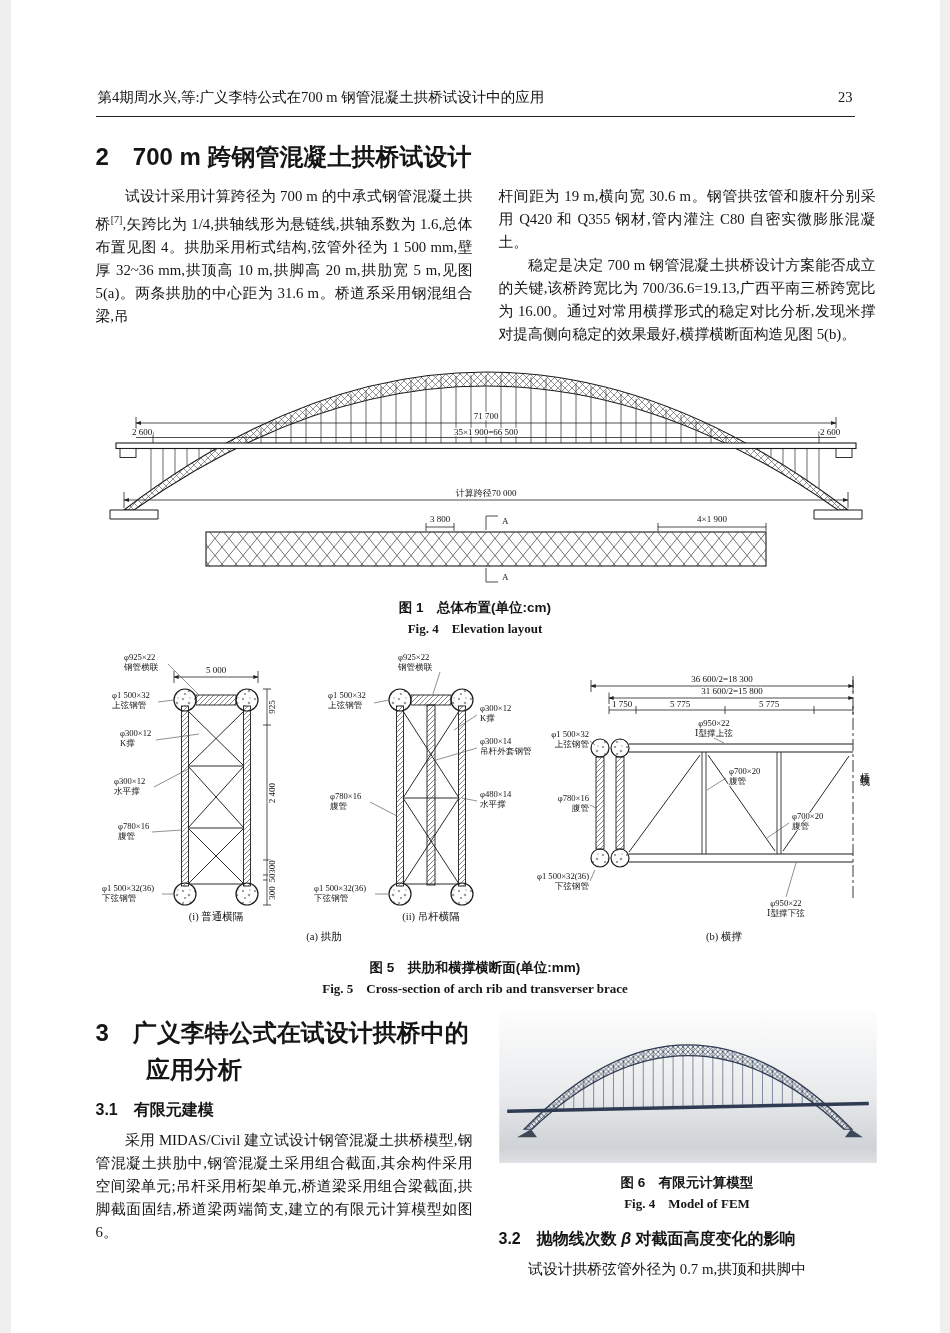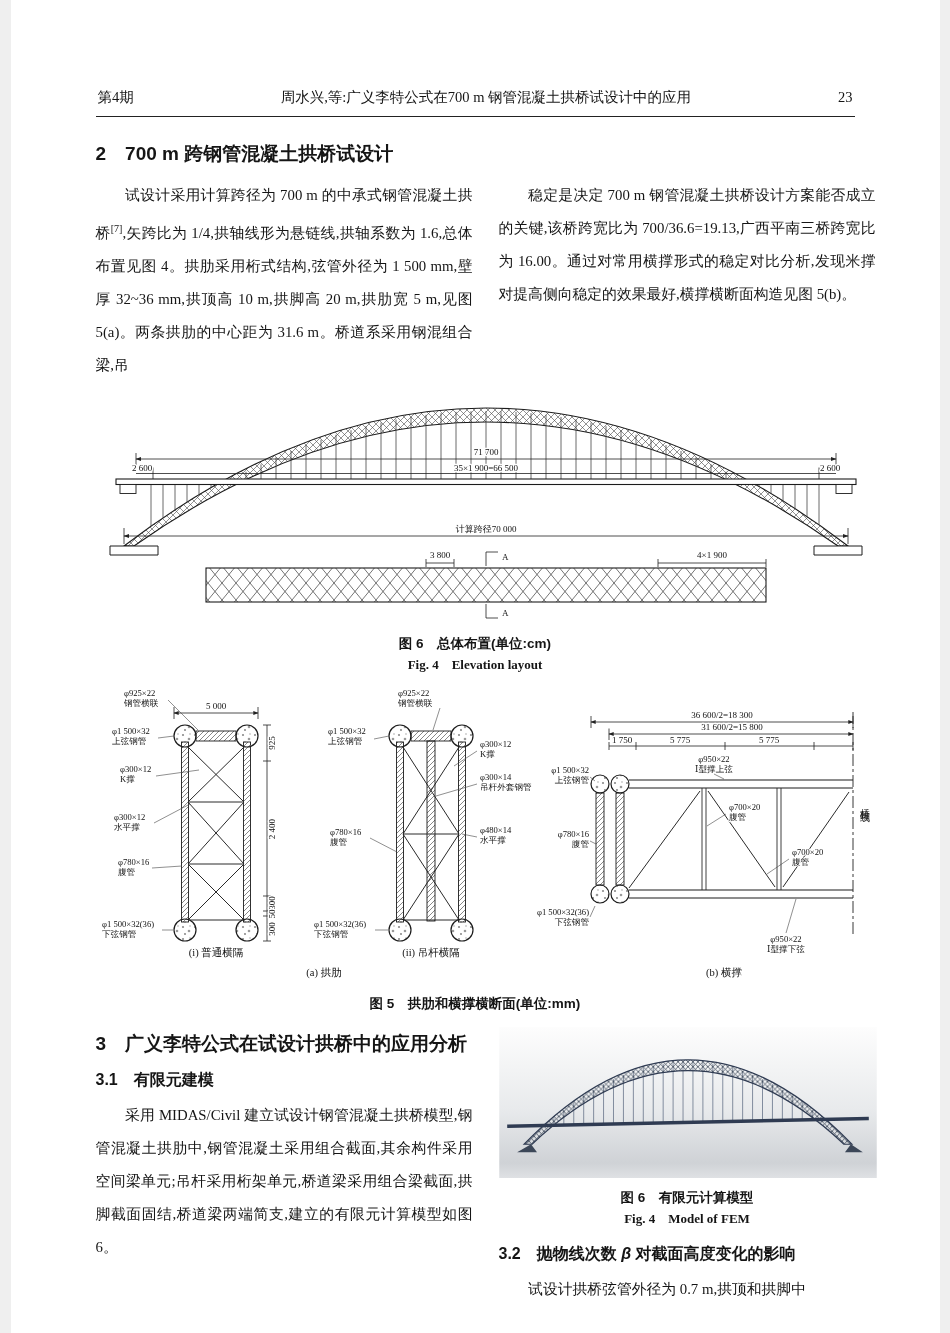--- a/index.html
+++ b/index.html
@@ -7,29 +7,29 @@
   .page {
     width:929px; height:1333px; margin:0 auto; background:#ffffff;
     padding:88px 85px 0; position:relative; overflow:hidden;
     font-family:"Liberation Serif","DejaVu Serif",serif; color:#151515;
   }
   svg { font-family:"Liberation Serif","DejaVu Serif",serif; }
   .hd { font-family:"Liberation Sans","DejaVu Sans",sans-serif; }
 
   .pg-header { display:flex; justify-content:space-between; align-items:baseline;
     font-size:14.5px; padding:0 2px 9px; border-bottom:1.5px solid #222; }
-  .pg-header .mid { flex:1; text-align:center; }
-
-  h2.sec { font-size:19px; font-weight:bold; margin:24px 0 12px; }
+  .pg-header .mid { flex:1; }
+
+  h2.sec { font-size:24px; font-weight:bold; margin:24px 0 12px; }
   h2.sec3 { padding-left:2.1em; text-indent:-2.1em; line-height:1.55; margin:2px 0 6px; }
   h3.sub { font-size:16px; font-weight:bold; margin:12px 0 8px; }
 
   .cols { display:flex; gap:26px; }
   .col { flex:0 0 377px; width:377px; }
-  p.body { font-size:14.8px; line-height:33px; text-align:justify; }
+  p.body { font-size:14.8px; line-height:23px; text-align:justify; }
   p.indent { text-indent:2em; }
   sup { font-size:10px; }
 
   .figwrap { position:relative; width:780px; margin:14px auto 0; }
   .cap-zh { text-align:center; font-weight:bold; font-size:13.5px; margin-top:7px;
     font-family:"Liberation Sans","DejaVu Sans",sans-serif; }
   .cap-en { text-align:center; font-weight:bold; font-size:13px; margin-top:3px; }
 
   .dml { stroke:#222; stroke-width:0.8; fill:none; }
   .dimtext { font-size:9px; fill:#111; paint-order:stroke; stroke:#fff; stroke-width:2.5px; stroke-linejoin:round; }
@@ -59,20 +59,21 @@
     <span>23</span>
   </div>
 
   <h2 class="sec hd">2　700 m 跨钢管混凝土拱桥试设计</h2>
 
   <div class="cols">
     <div class="col">
       <p class="body indent"><span>试设计采用计算跨径为 700 m 的中承式钢管混凝土拱桥</span><sup>[7]</sup><span>,矢跨比为 1/4,拱轴线形为悬链线,拱轴系数为 1.6,总体布置见图 4。拱肋采用桁式结构,弦管外径为 1 500 mm,壁厚 32~36 mm,拱顶高 10 m,拱脚高 20 m,拱肋宽 5 m,见图 5(a)。两条拱肋的中心距为 31.6 m。桥道系采用钢混组合梁,吊</span></p>
     </div>
     <div class="col">
+      <p class="body">杆间距为 19 m,横向宽 30.6 m。钢管拱弦管和腹杆分别采用 Q420 和 Q355 钢材,管内灌注 C80 自密实微膨胀混凝土。</p>
       <p class="body indent">稳定是决定 700 m 钢管混凝土拱桥设计方案能否成立的关键,该桥跨宽比为 700/36.6=19.13,广西平南三桥跨宽比为 16.00。通过对常用横撑形式的稳定对比分析,发现米撑对提高侧向稳定的效果最好,横撑横断面构造见图 5(b)。</p>
     </div>
   </div>
 
   <div class="figwrap">
     <svg id="fig4-svg" viewBox="0 0 780 228" width="780" height="228">
       <defs>
         <pattern id="xh4" width="7" height="7" patternUnits="userSpaceOnUse">
             <path d="M0 7 L7 0 M0 0 L7 7" stroke="#4a4a4a" stroke-width="0.6"></path>
           </pattern>
@@ -120,21 +121,21 @@
           <line x1="670" y1="163" x2="670" y2="171" class="dml"></line>
         <line x1="562" y1="167" x2="670" y2="167" class="dml"></line>
         <text x="616" y="161.5" class="dimtext" text-anchor="middle">4×1 900</text>
         <path d="M390 156 L390 170 M390 156 L402 156" class="dml"></path>
         <text x="406" y="164" class="dimtext">A</text>
         <path d="M390 208 L390 222 M390 222 L402 222" class="dml"></path>
         <text x="406" y="220" class="dimtext">A</text>
       </g>
     </svg>
   </div>
-  <div class="cap-zh">图 6　总体布置(单位:cm)</div>
+  <div class="cap-zh">图 1　总体布置(单位:cm)</div>
   <div class="cap-en">Fig. 4　Elevation layout</div>
 
   <div class="figwrap" style="margin-top:10px;">
     <svg viewBox="0 0 780 300" width="780" height="300">
       <defs>
         <pattern id="h5" width="5" height="5" patternUnits="userSpaceOnUse">
             <path d="M0 5 L5 0" stroke="#555" stroke-width="0.7"></path>
           </pattern>
         <pattern id="spk" width="12" height="12" patternUnits="userSpaceOnUse">
             <circle cx="3" cy="3" r="1.1" fill="#8a8a8a"></circle>
@@ -266,20 +267,21 @@
         <text x="696" y="181" class="lbl">腹管</text>
         <line x1="690" y1="249" x2="700" y2="215" class="ld"></line>
         <text x="690" y="258" class="lbl" text-anchor="middle">φ950×22</text>
         <text x="690" y="268" class="lbl" text-anchor="middle">Ⅰ型撑下弦</text>
         <text x="628" y="292" class="sublbl" text-anchor="middle">(b) 横撑</text>
       </g>
     </svg>
     <span class="vtext">桥轴线</span>
   </div>
   <div class="cap-zh">图 5　拱肋和横撑横断面(单位:mm)</div>
+  <div class="cap-en">Fig. 5　Cross-section of arch rib and transverser brace</div>
 
   <div class="cols" style="margin-top:14px;">
     <div class="col">
       <h2 class="sec sec3 hd">3　广义李特公式在试设计拱桥中的应用分析</h2>
       <h3 class="sub hd">3.1　有限元建模</h3>
       <p class="body indent">采用 MIDAS/Civil 建立试设计钢管混凝土拱桥模型,钢管混凝土拱肋中,钢管混凝土采用组合截面,其余构件采用空间梁单元;吊杆采用桁架单元,桥道梁采用组合梁截面,拱脚截面固结,桥道梁两端简支,建立的有限元计算模型如图 6。</p>
     </div>
     <div class="col">
       <div class="fig6box">
         <svg viewBox="0 0 380 152" width="378" height="151">

